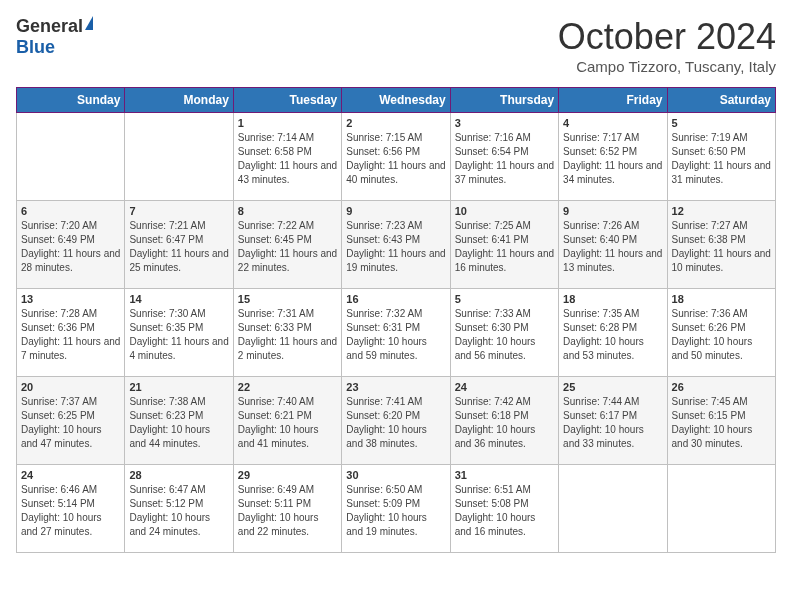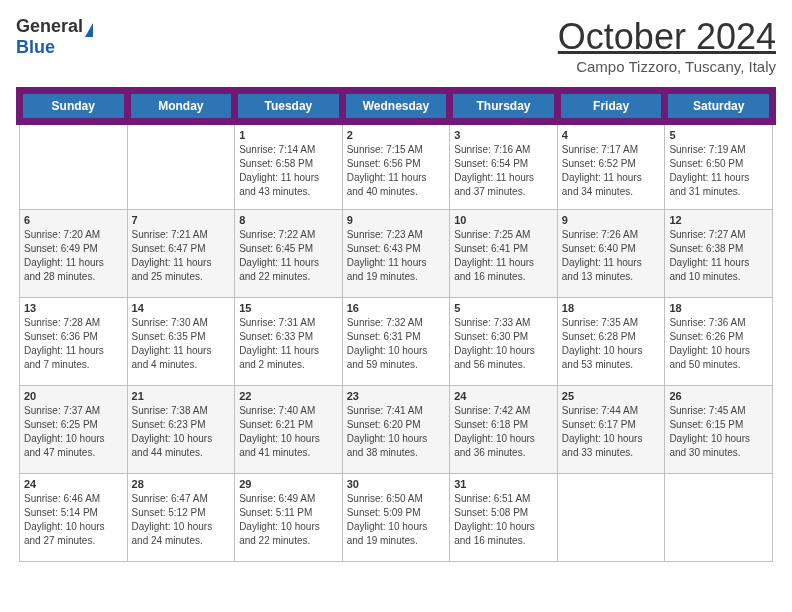--- a/index.html
+++ b/index.html
@@ -35,48 +35,47 @@
       display: inline-block;
       width: 0;
       height: 0;
       border-left: 8px solid transparent;
       border-bottom: 14px solid #1a5fa8;
       margin-left: 2px;
       vertical-align: middle;
     }
     .logo-row {
       display: flex;
-      align-items: flex-end;
+      align-items: flex-start;
     }
     .title-block {
       text-align: right;
     }
     .month-title {
       font-size: 36px;
       font-weight: normal;
       color: #333;
-      text-decoration: underline;
     }
     .location {
       font-size: 15px;
       color: #555;
     }
     table {
       width: 100%;
       border-collapse: collapse;
       table-layout: fixed;
     }
     th {
       background-color: #2e75b6;
       color: #fff;
       font-size: 12px;
       font-weight: bold;
       padding: 5px 4px;
-      text-align: center;
-      border: 7px solid #701a75;
+      text-align: right;
+      border: 1px solid #701a75;
       margin-left: 10px;
     }
     td {
       border: 1px solid #c0c0c0;
       vertical-align: top;
       padding: 4px 4px;
       font-size: 10.5px;
       color: #333;
       height: 88px;
     }

